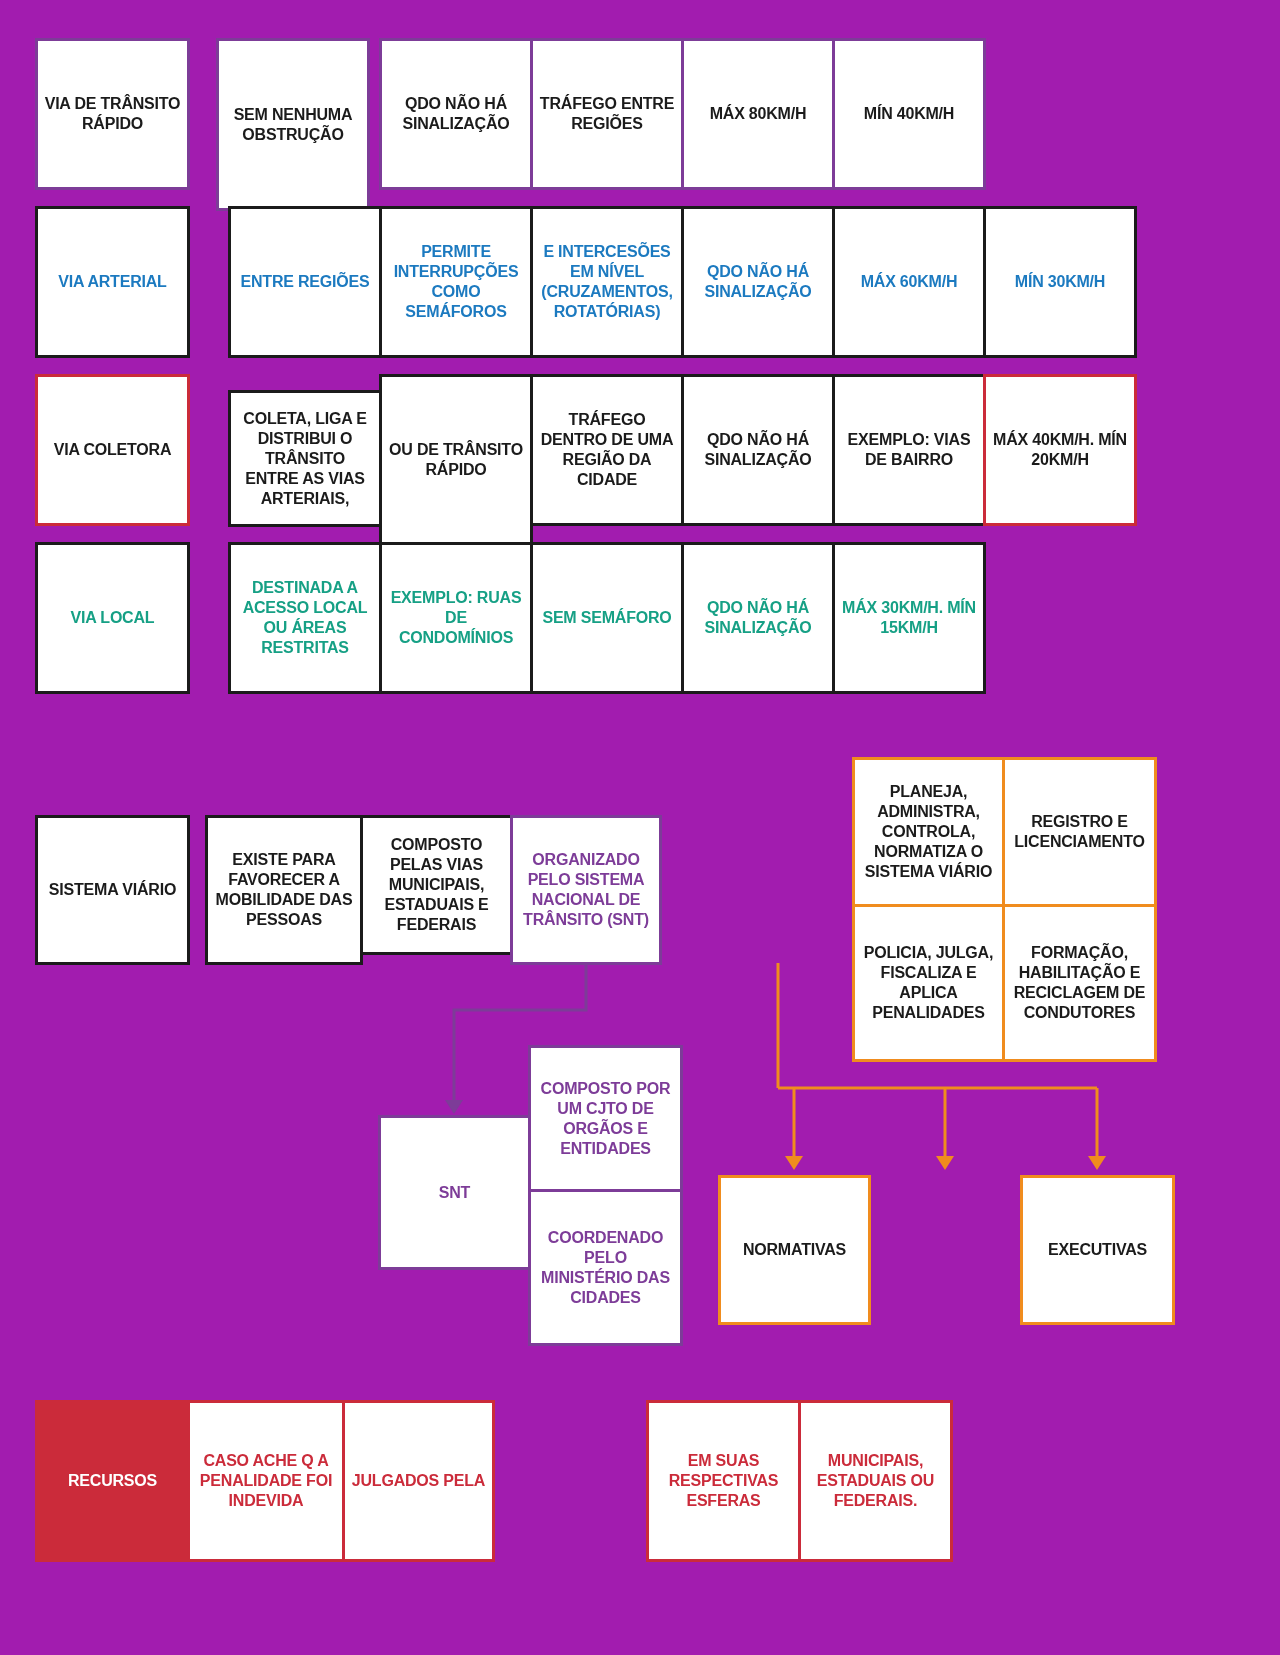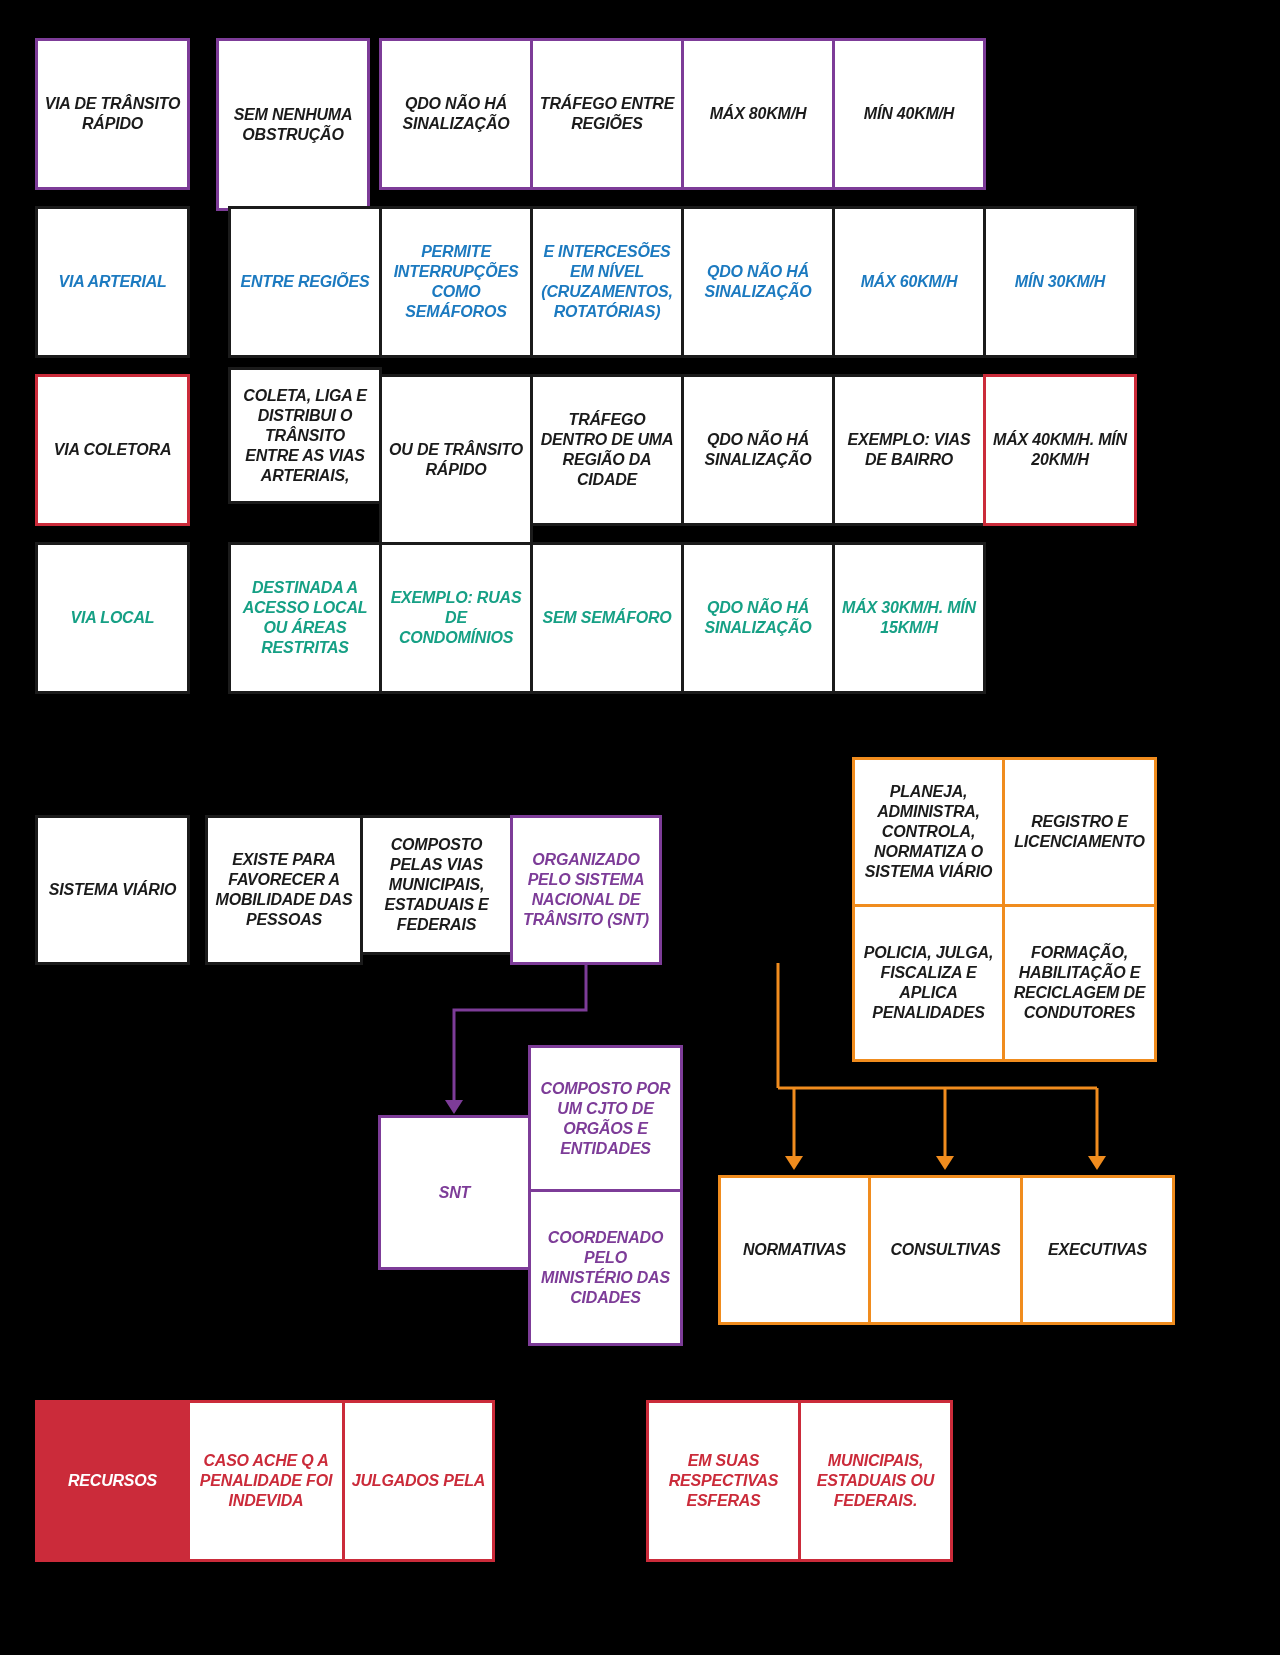--- a/index.html
+++ b/index.html
@@ -2,23 +2,22 @@
 <html><head>
 <meta charset="utf-8">
 <style>
   * { box-sizing: border-box; margin: 0; padding: 0; }
   html, body { background: #ffffff; }
   body { font-family: "Liberation Sans", sans-serif; }
   .canvas {
     position: relative;
     width: 1280px;
     height: 1655px;
-    background: #000000;
+    background: #a21caf;
     overflow: hidden;
-    font-style: italic;
   }
   .box {
     position: absolute;
     display: flex;
     align-items: center;
     justify-content: center;
     text-align: center;
     border: 3px solid #1b1b1b;
     background: #ffffff;
     color: #1b1b1b;
@@ -70,21 +69,21 @@
 
   <div class="box tx-blue" style="left:35px;top:206px;width:155px;height:152px">VIA ARTERIAL</div>
   <div class="box tx-blue" style="left:228px;top:206px;width:154px;height:152px">ENTRE REGIÕES</div>
   <div class="box tx-blue" style="left:379px;top:206px;width:154px;height:152px">PERMITE INTERRUPÇÕES COMO SEMÁFOROS</div>
   <div class="box tx-blue" style="left:530px;top:206px;width:154px;height:152px">E INTERCESÕES EM NÍVEL (CRUZAMENTOS, ROTATÓRIAS)</div>
   <div class="box tx-blue" style="left:681px;top:206px;width:154px;height:152px">QDO NÃO HÁ SINALIZAÇÃO</div>
   <div class="box tx-blue" style="left:832px;top:206px;width:154px;height:152px">MÁX 60KM/H</div>
   <div class="box tx-blue" style="left:983px;top:206px;width:154px;height:152px">MÍN 30KM/H</div>
 
   <div class="box bd-red" style="left:35px;top:374px;width:155px;height:152px">VIA COLETORA</div>
-  <div class="box" style="left:228px;top:367px;width:154px;height:137px">COLETA, LIGA E DISTRIBUI O TRÂNSITO ENTRE AS VIAS ARTERIAIS,</div>
+  <div class="box" style="left:228px;top:390px;width:154px;height:137px">COLETA, LIGA E DISTRIBUI O TRÂNSITO ENTRE AS VIAS ARTERIAIS,</div>
   <div class="box" style="left:379px;top:374px;width:154px;height:172px">OU DE TRÂNSITO RÁPIDO</div>
   <div class="box" style="left:530px;top:374px;width:154px;height:152px">TRÁFEGO DENTRO DE UMA REGIÃO DA CIDADE</div>
   <div class="box" style="left:681px;top:374px;width:154px;height:152px">QDO NÃO HÁ SINALIZAÇÃO</div>
   <div class="box" style="left:832px;top:374px;width:154px;height:152px">EXEMPLO: VIAS DE BAIRRO</div>
   <div class="box bd-red" style="left:983px;top:374px;width:154px;height:152px">MÁX 40KM/H. MÍN 20KM/H</div>
 
   <div class="box tx-teal" style="left:35px;top:542px;width:155px;height:152px">VIA LOCAL</div>
   <div class="box tx-teal" style="left:228px;top:542px;width:154px;height:152px">DESTINADA A ACESSO LOCAL OU ÁREAS RESTRITAS</div>
   <div class="box tx-teal" style="left:379px;top:542px;width:154px;height:152px">EXEMPLO: RUAS DE CONDOMÍNIOS</div>
   <div class="box tx-teal" style="left:530px;top:542px;width:154px;height:152px">SEM SEMÁFORO</div>
@@ -95,21 +94,20 @@
   <div class="box" style="left:205px;top:815px;width:158px;height:150px">EXISTE PARA FAVORECER A MOBILIDADE DAS PESSOAS</div>
   <div class="box" style="left:360px;top:815px;width:153px;height:140px">COMPOSTO PELAS VIAS MUNICIPAIS, ESTADUAIS E FEDERAIS</div>
   <div class="box bd-purple tx-purple" style="left:510px;top:815px;width:152px;height:150px">ORGANIZADO PELO SISTEMA NACIONAL DE TRÂNSITO (SNT)</div>
 
   <div class="box bd-orange" style="left:852px;top:757px;width:153px;height:150px">PLANEJA, ADMINISTRA, CONTROLA, NORMATIZA O SISTEMA VIÁRIO</div>
   <div class="box bd-orange" style="left:1002px;top:757px;width:155px;height:150px">REGISTRO E LICENCIAMENTO</div>
   <div class="box bd-orange" style="left:852px;top:904px;width:153px;height:158px">POLICIA, JULGA, FISCALIZA E APLICA PENALIDADES</div>
   <div class="box bd-orange" style="left:1002px;top:904px;width:155px;height:158px">FORMAÇÃO, HABILITAÇÃO E RECICLAGEM DE CONDUTORES</div>
 
   <div class="box bd-orange" style="left:718px;top:1175px;width:153px;height:150px">NORMATIVAS</div>
-  <div class="box bd-orange" style="left:868px;top:1175px;width:155px;height:150px">CONSULTIVAS</div>
   <div class="box bd-orange" style="left:1020px;top:1175px;width:155px;height:150px">EXECUTIVAS</div>
 
   <div class="box bd-purple tx-purple" style="left:378px;top:1115px;width:153px;height:155px">SNT</div>
   <div class="box bd-purple tx-purple" style="left:528px;top:1045px;width:155px;height:147px">COMPOSTO POR UM CJTO DE ORGÃOS E ENTIDADES</div>
   <div class="box bd-purple tx-purple" style="left:528px;top:1189px;width:155px;height:157px">COORDENADO PELO MINISTÉRIO DAS CIDADES</div>
 
   <div class="box fill-red" style="left:35px;top:1400px;width:155px;height:162px">RECURSOS</div>
   <div class="box bd-red tx-red" style="left:187px;top:1400px;width:158px;height:162px">CASO ACHE Q A PENALIDADE FOI INDEVIDA</div>
   <div class="box bd-red tx-red" style="left:342px;top:1400px;width:153px;height:162px">JULGADOS PELA</div>
   <div class="box bd-red tx-red" style="left:646px;top:1400px;width:155px;height:162px">EM SUAS RESPECTIVAS ESFERAS</div>

